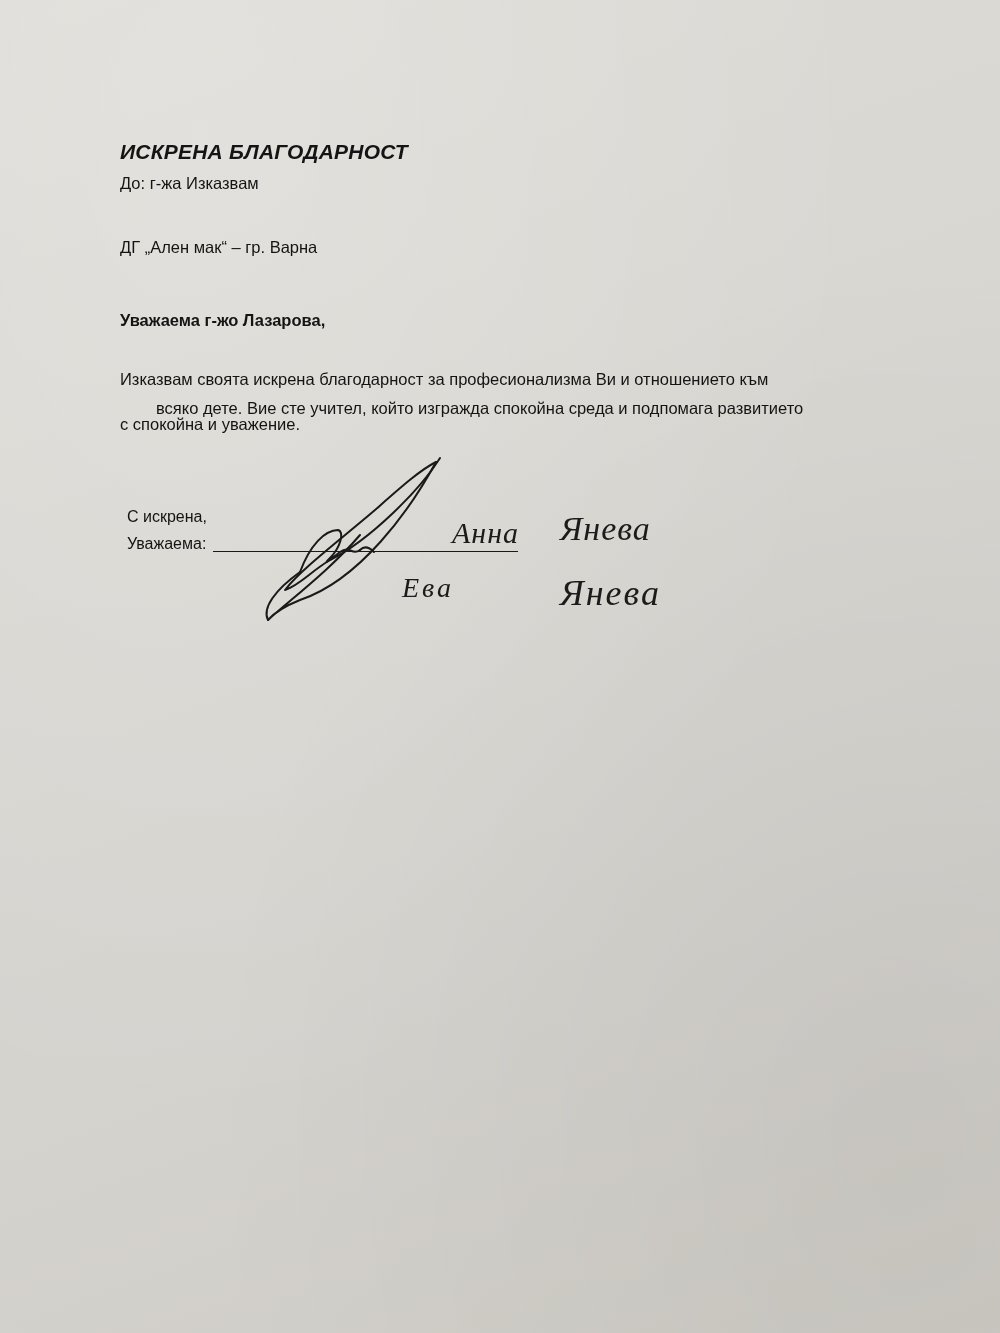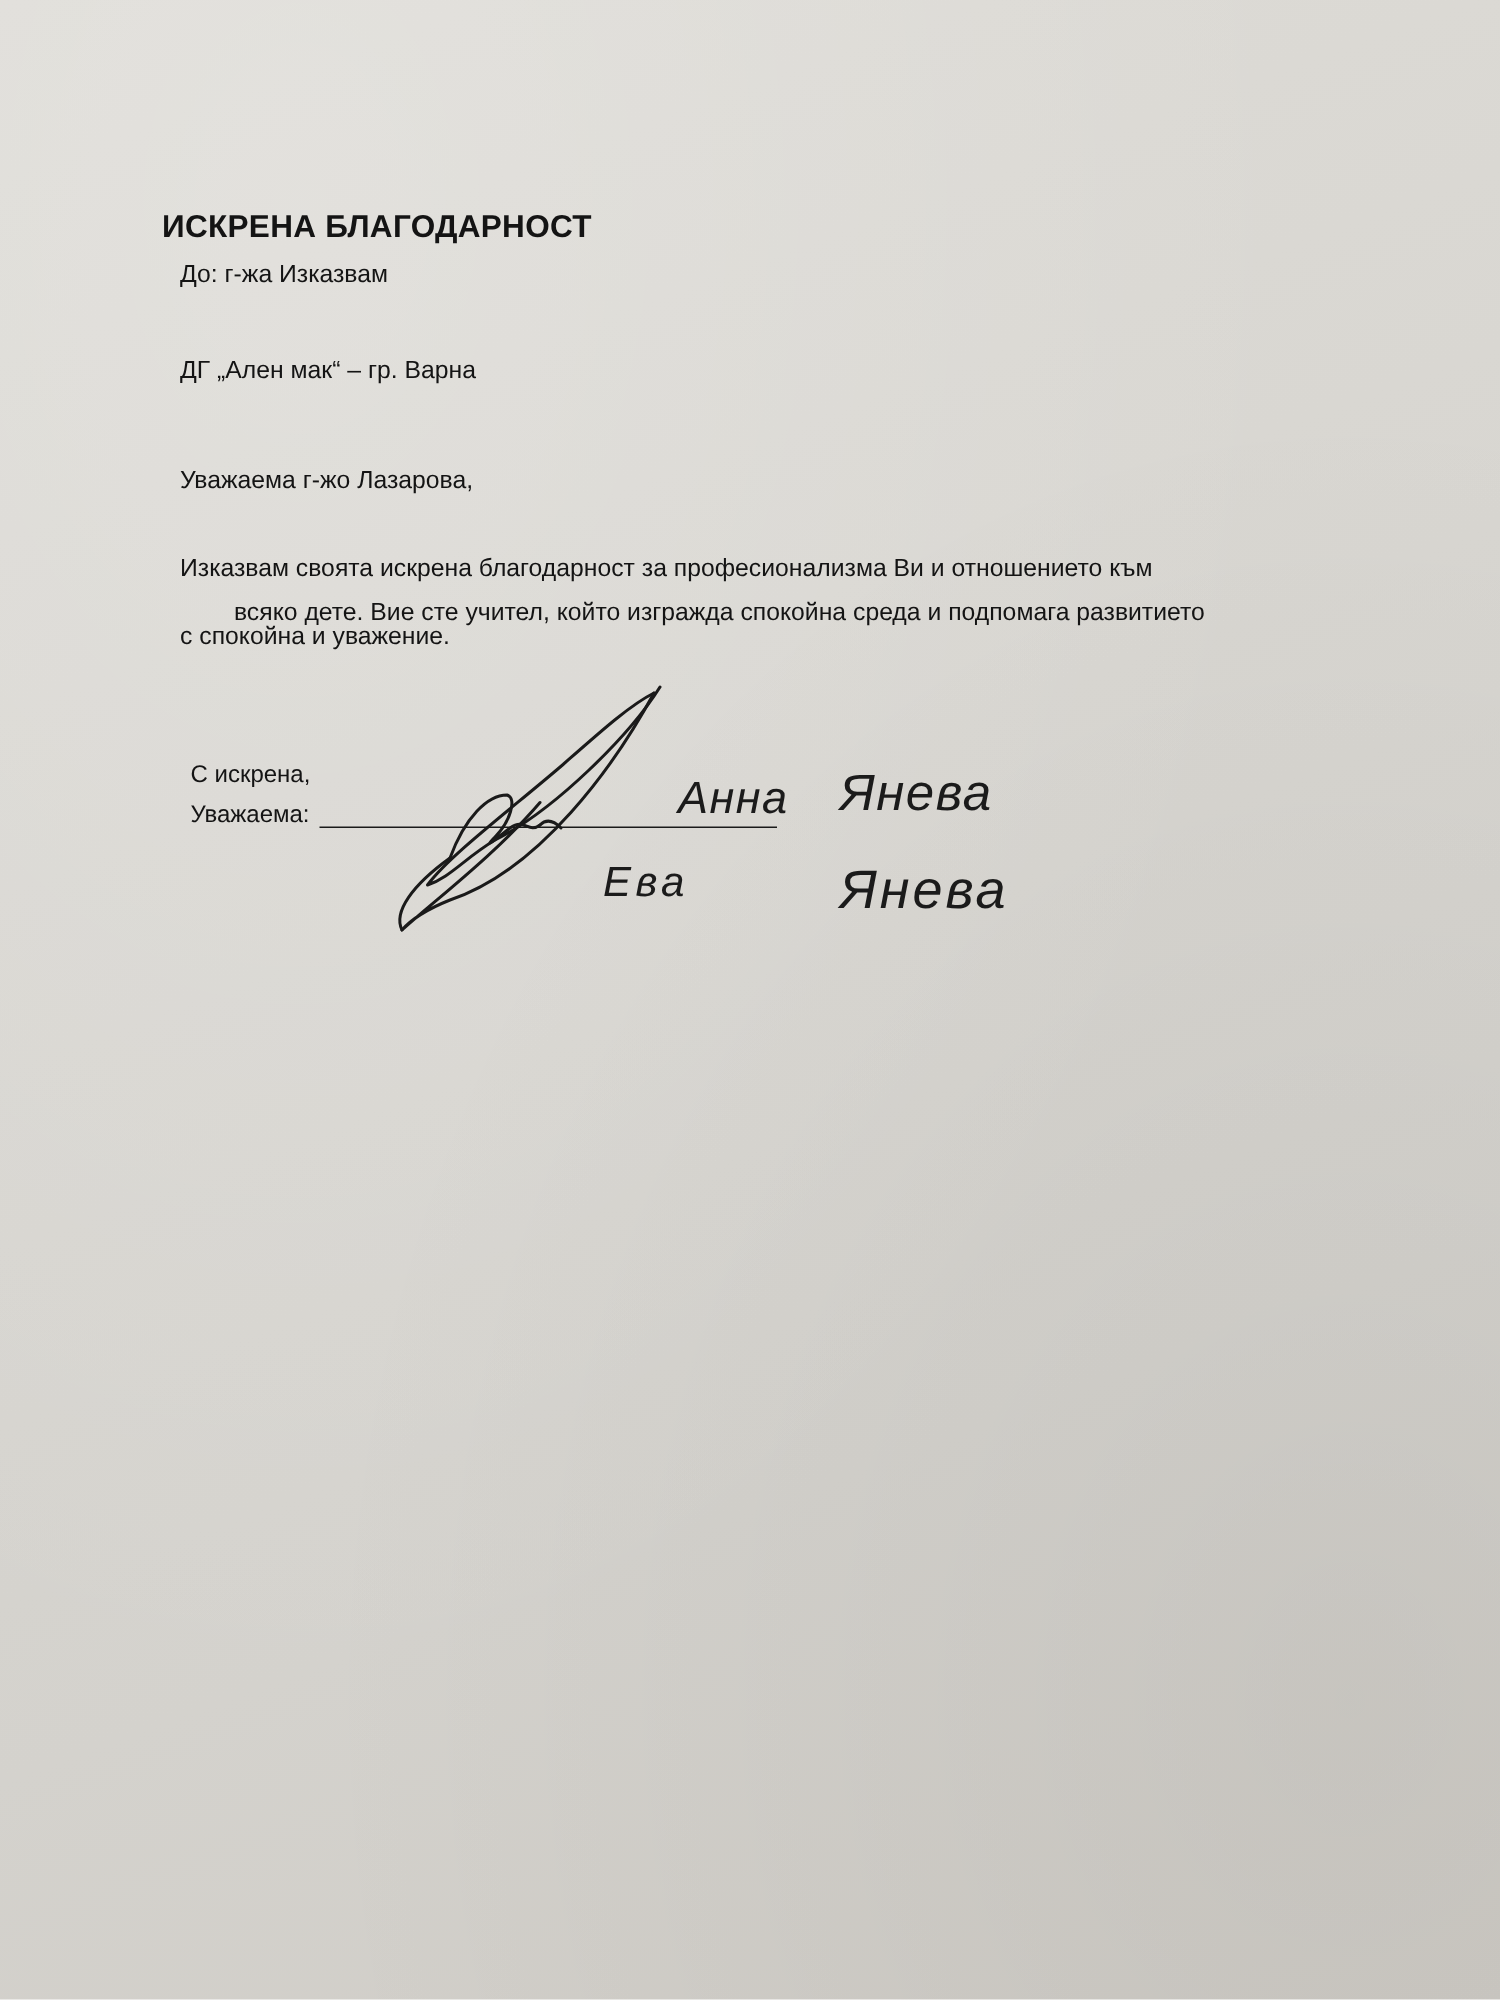--- a/index.html
+++ b/index.html
@@ -17,35 +17,36 @@
     }
     .paper {
       position: absolute;
       inset: 0;
       background:
         radial-gradient(ellipse at 20% 10%, rgba(255,255,255,0.18), rgba(255,255,255,0) 60%),
         radial-gradient(ellipse at 90% 85%, rgba(0,0,0,0.05), rgba(0,0,0,0) 55%);
     }
     .title {
       position: absolute;
-      left: 108px;
+      left: 120px;
       top: 140px;
       font-size: 21px;
       font-weight: bold;
       letter-spacing: 0.2px;
+      font-style: italic;
     }
     .line {
       position: absolute;
       left: 120px;
       font-size: 16.5px;
       white-space: nowrap;
     }
     .to { top: 174px; }
     .org { top: 238px; }
-    .greeting { top: 311px; }
+    .greeting { top: 311px; font-weight: bold; }
     .body-line { font-size: 16.5px; }
     .body1 { top: 370px; }
     .body2 { top: 399px; margin-left: 36px; }
     .body3 { top: 415px; }
     .closing {
       position: absolute;
       left: 127px;
       top: 508px;
       font-size: 16px;
       white-space: nowrap;
@@ -68,21 +69,21 @@
     .signature {
       position: absolute;
       left: 0;
       top: 0;
       width: 1000px;
       height: 700px;
       pointer-events: none;
     }
     .handwritten {
       position: absolute;
-      font-family: Liberation Sans, sans-serif;
+      font-family: Liberation Serif, serif;
       font-style: italic;
       color: #1b1b1b;
       white-space: nowrap;
     }
     .hw1 { left: 452px; top: 516px; font-size: 30px; letter-spacing: 1px; }
     .hw2 { left: 402px; top: 572px; font-size: 28px; letter-spacing: 3px; }
     .hw-sur1 { left: 560px; top: 510px; font-size: 34px; letter-spacing: 1px; }
     .hw-sur2 { left: 560px; top: 572px; font-size: 36px; letter-spacing: 2px; }
   </style>
 </head>

